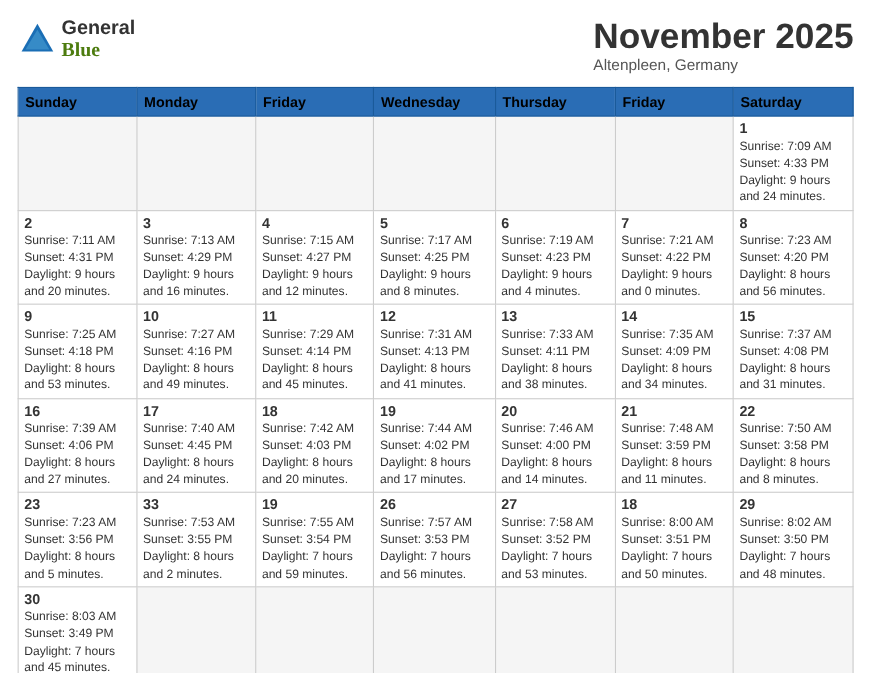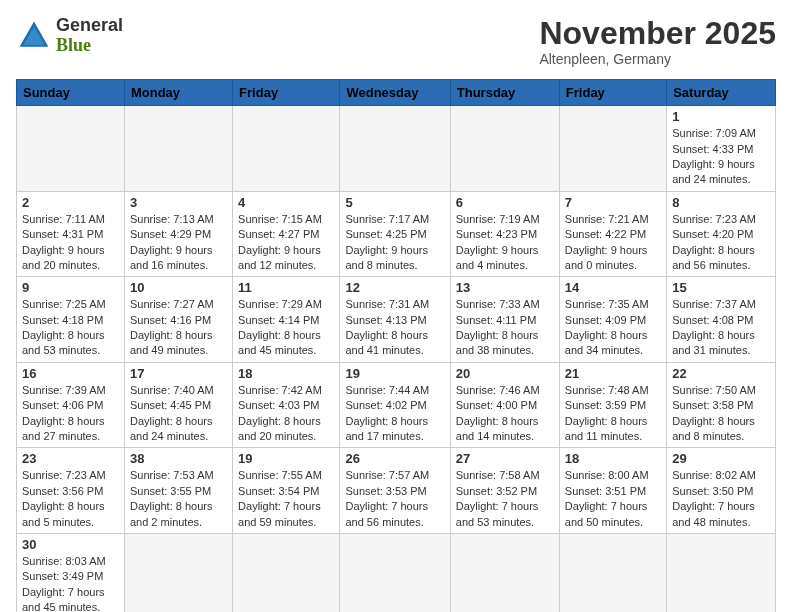--- a/index.html
+++ b/index.html
@@ -276,21 +276,21 @@
           </td>
         </tr>
         <tr>
           <td>
             <span class="day-number">23</span>
             <div class="day-info">Sunrise: 7:23 AM
 Sunset: 3:56 PM
 Daylight: 8 hours and 5 minutes.</div>
           </td>
           <td>
-            <span class="day-number">38</span>
+            <span class="day-number">33</span>
             <div class="day-info">Sunrise: 7:53 AM
 Sunset: 3:55 PM
 Daylight: 8 hours and 2 minutes.</div>
           </td>
           <td>
             <span class="day-number">19</span>
             <div class="day-info">Sunrise: 7:55 AM
 Sunset: 3:54 PM
 Daylight: 7 hours and 59 minutes.</div>
           </td>

